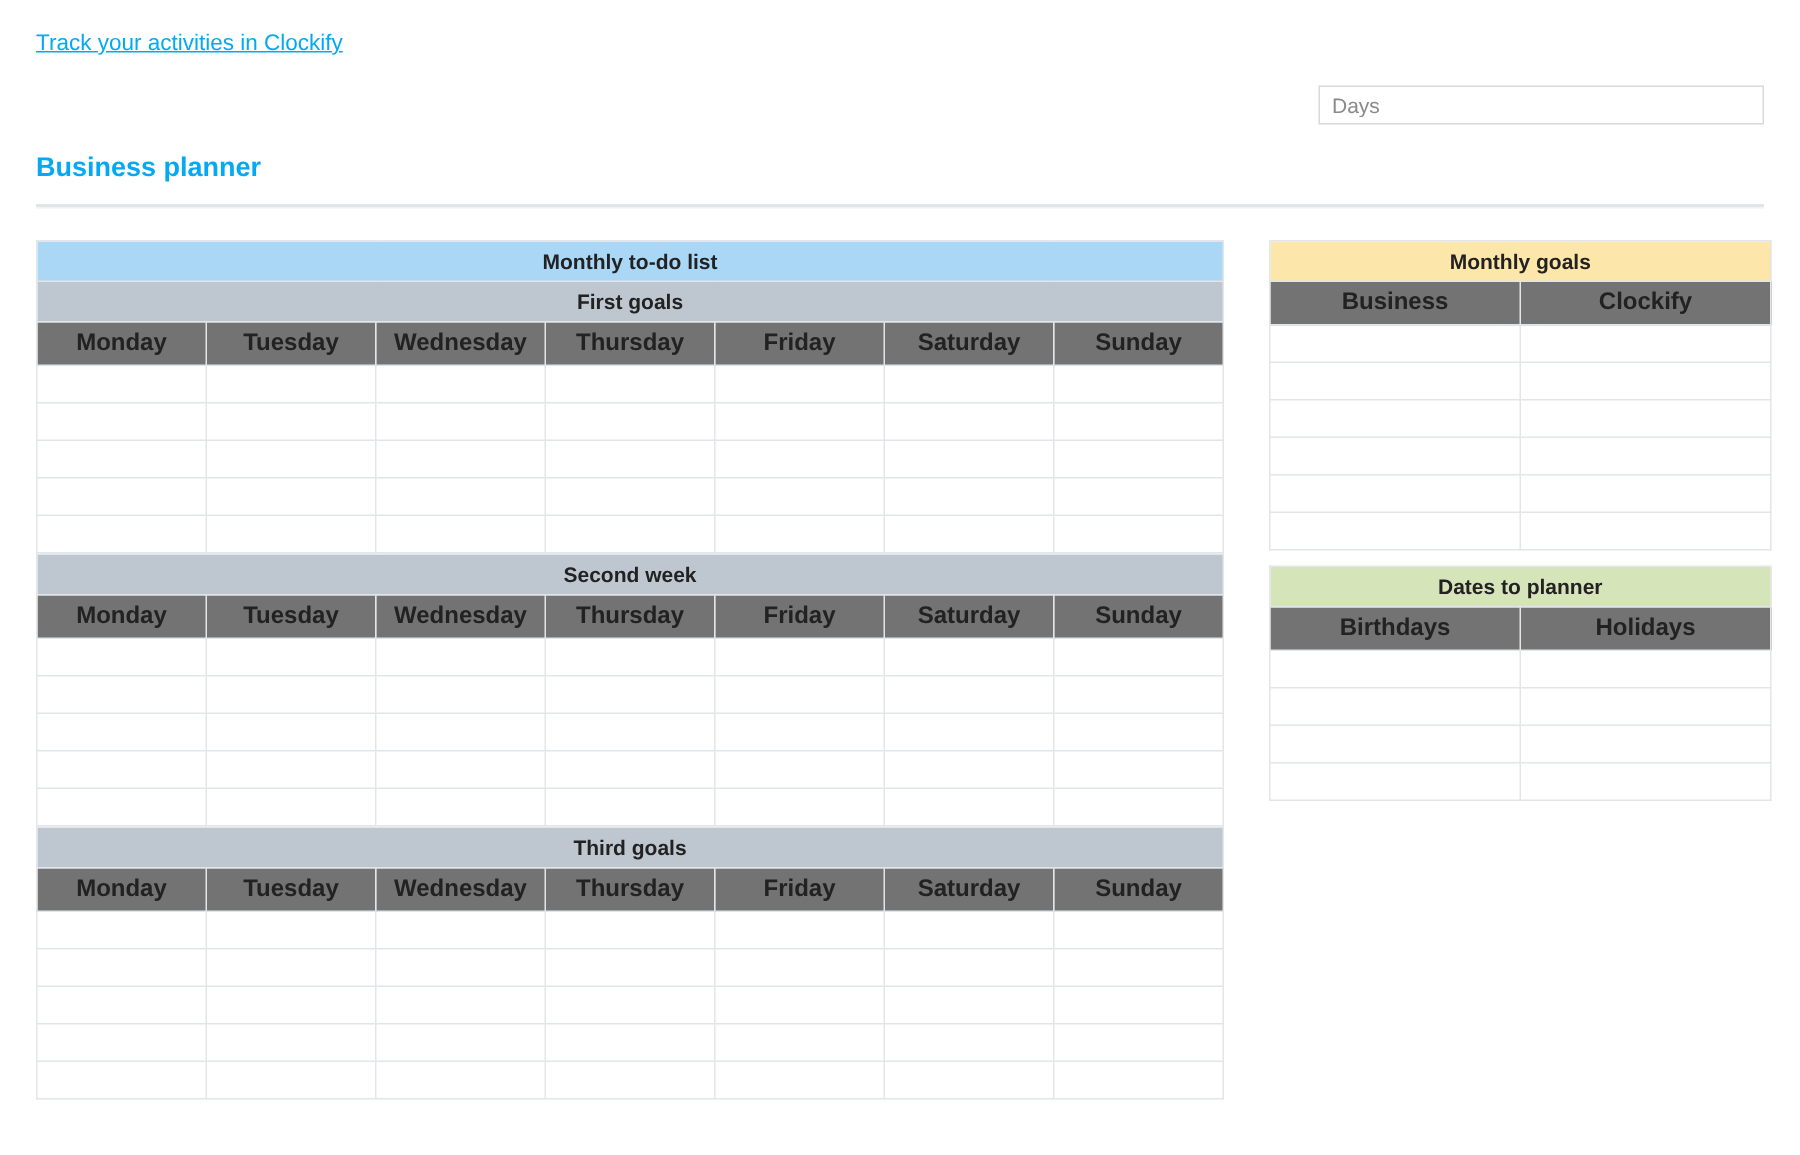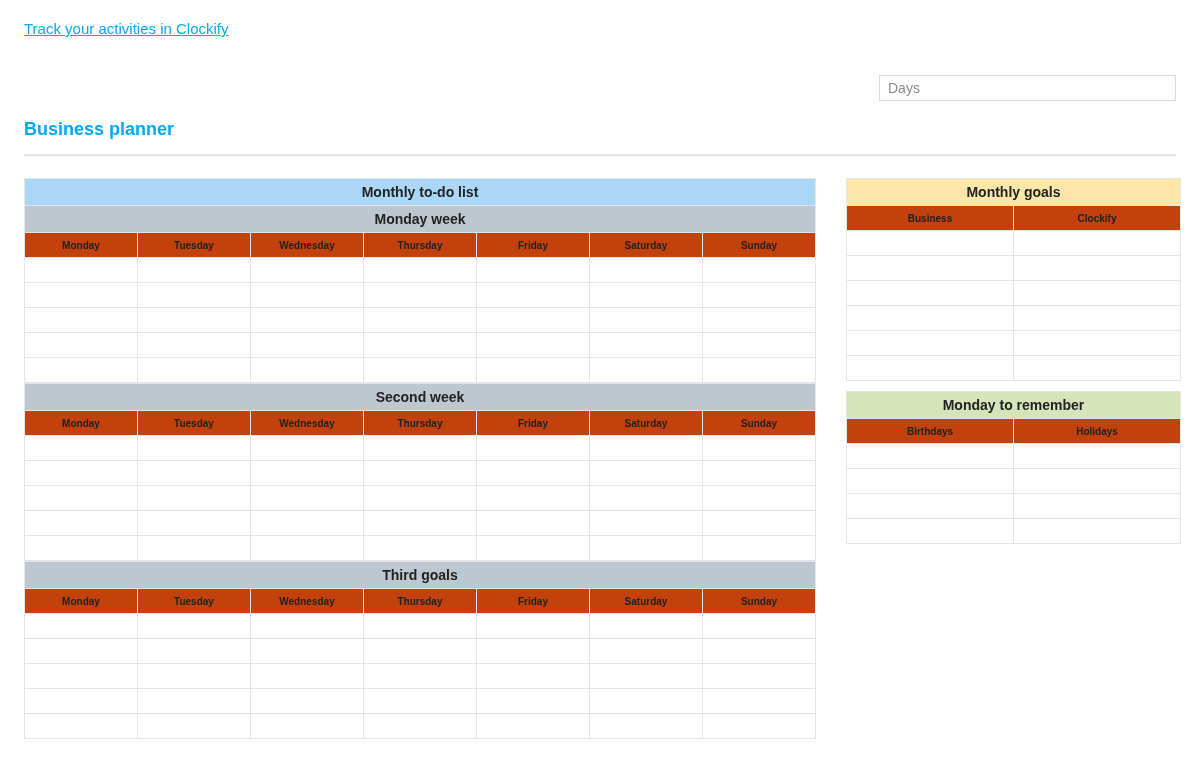--- a/index.html
+++ b/index.html
@@ -13,21 +13,21 @@
   }
   body {
     padding: 20px 24px 40px 24px;
   }
   .top-link {
     color: #03a9f4;
     text-decoration: underline;
     font-size: 15px;
     cursor: pointer;
     display: inline-block;
-    margin-bottom: 38px;
+    margin-bottom: 20px;
   }
   .header-row {
     display: flex;
     justify-content: flex-end;
     margin-bottom: 18px;
   }
   .days-input {
     width: 297px;
     height: 26px;
     border: 1px solid #d9d9d9;
@@ -66,21 +66,21 @@
     padding: 5px 6px;
     text-align: center;
     font-size: 13px;
     height: 25px;
   }
   td { background: #ffffff; }
   .title-blue   { background: #a9d7f5; font-weight: bold; font-size: 14px; }
   .title-gray   { background: #bec7cf; font-weight: bold; font-size: 14px; }
   .title-yellow { background: #fce6a9; font-weight: bold; font-size: 14px; }
   .title-green  { background: #d6e4b9; font-weight: bold; font-size: 14px; }
-  .sub-head     { background: #c2410c; font-weight: bold; font-size: 10px; }
+  .sub-head     { background: #737373; font-weight: bold; font-size: 16px; }
 </style>
 </head>
 <body>
 
 
 
 <a class="top-link">Track your activities in Clockify</a>
 
 <div class="header-row">
   <input type="text" class="days-input" placeholder="Days" style="">
@@ -93,21 +93,21 @@
 
   <div>
 
     <div class="block">
       <table>
         <tbody>
             <tr>
               <th colspan="7" class="title-blue">Monthly to-do list</th>
             </tr>
         <tr>
-              <th colspan="7" class="title-gray">Monday week</th>
+              <th colspan="7" class="title-gray">First goals</th>
             </tr>
         <tr>
           <th class="sub-head">Monday</th>
           <th class="sub-head">Tuesday</th>
           <th class="sub-head">Wednesday</th>
           <th class="sub-head">Thursday</th>
           <th class="sub-head">Friday</th>
           <th class="sub-head">Saturday</th>
           <th class="sub-head">Sunday</th>
         </tr>
@@ -329,21 +329,21 @@
       </tbody>
         </table>
     </div>
 
     <div style="height:10px"></div>
 
     <div class="block">
       <table>
         <tbody>
             <tr>
-              <th colspan="2" class="title-green">Monday to remember</th>
+              <th colspan="2" class="title-green">Dates to planner</th>
             </tr>
         <tr>
           <th class="sub-head">Birthdays</th>
           <th class="sub-head">Holidays</th>
         </tr>
         <tr>
               <td></td>
               <td></td>
             </tr>
         <tr>

